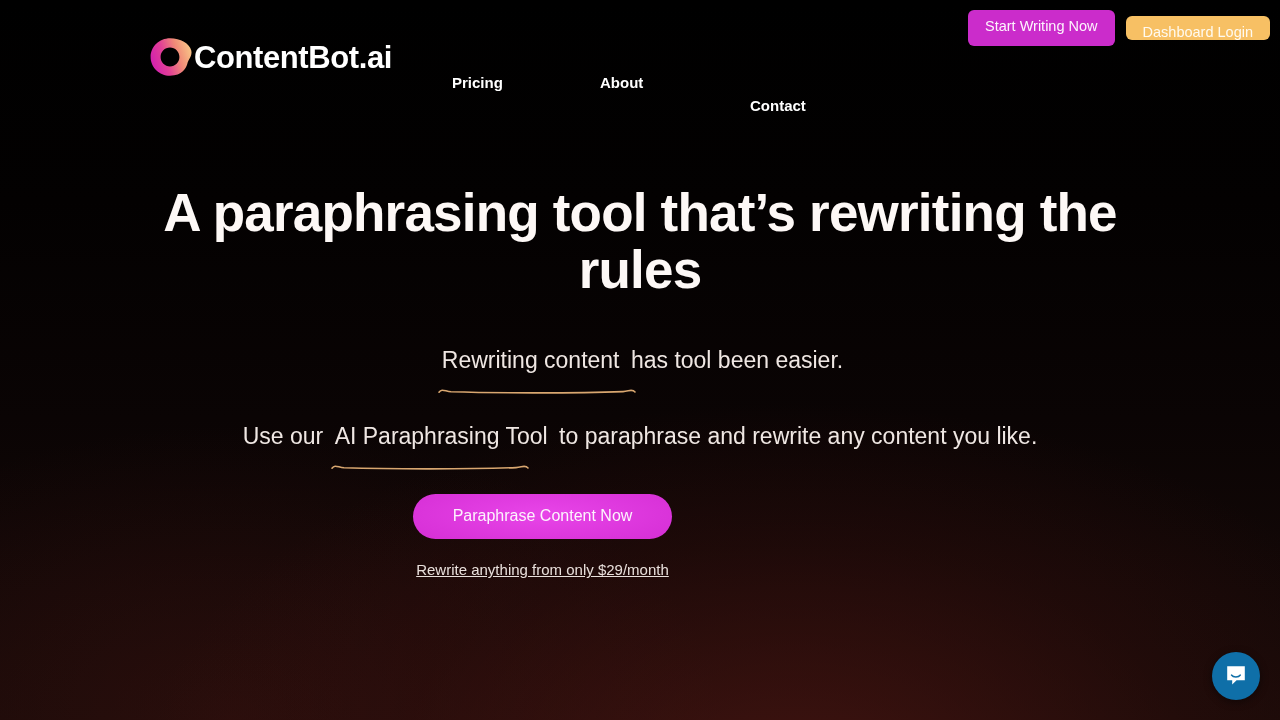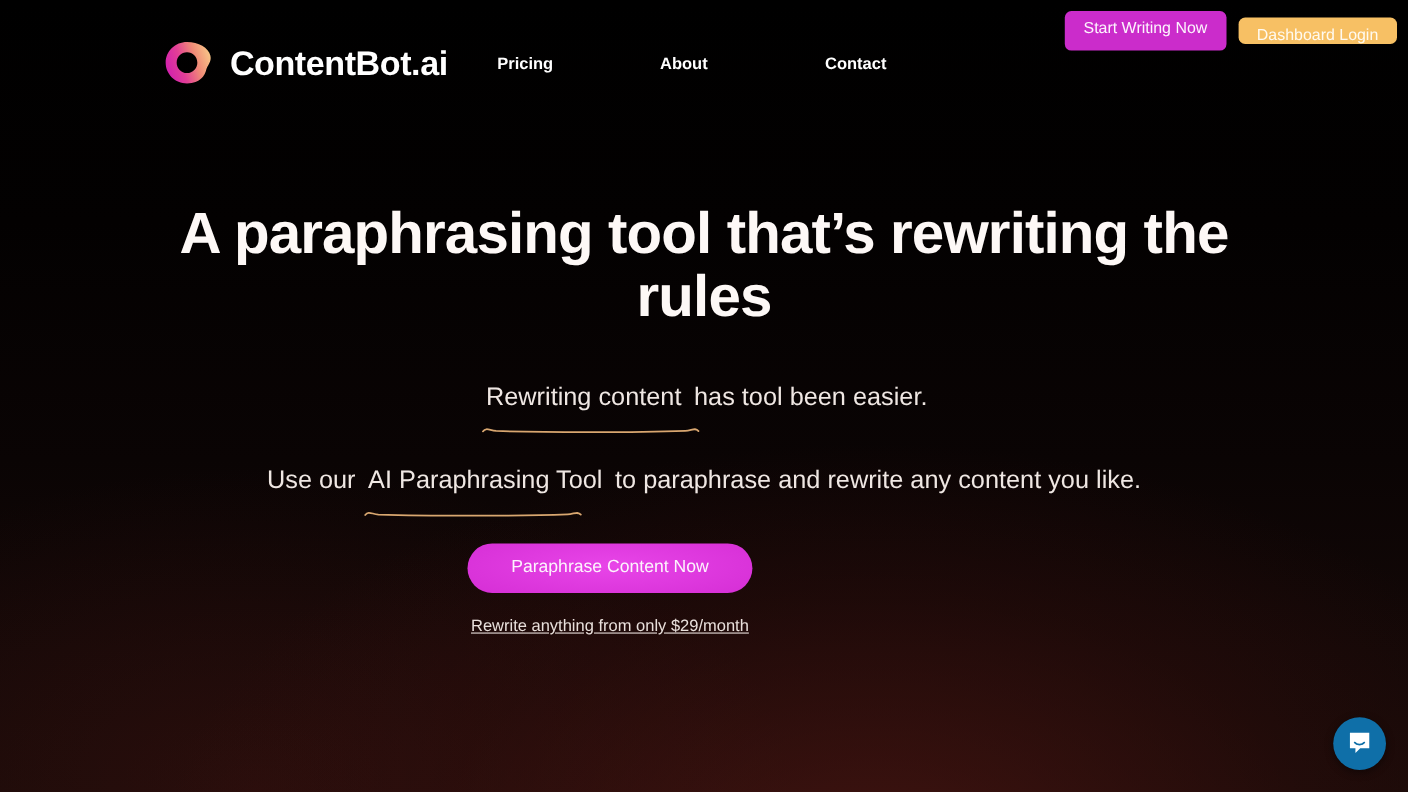--- a/index.html
+++ b/index.html
@@ -37,21 +37,21 @@
     height: 112px;
     z-index: 5;
   }
 
   .brand {
     position: absolute;
     left: 148px;
     top: 36px;
     display: flex;
     align-items: center;
-    gap: 15px;
+    gap: 0;
     text-decoration: none;
   }
 
   .brand-mark {
     width: 46px;
     height: 42px;
     display: block;
   }
 
   .brand-name {
@@ -76,21 +76,21 @@
     color: #ffffff;
     font-size: 15px;
     font-weight: bold;
     text-decoration: none;
     white-space: nowrap;
     padding: 0;
   }
 
   .nav-item-pricing { width: 140px; }
   .nav-item-about   { width: 142px; }
-  .nav-item-contact { width: 100px; }
+  .nav-item-contact { width: 100px; margin-top: 47px; }
 
   .header-actions {
     position: absolute;
     right: 10px;
     top: 10px;
     display: flex;
     align-items: center;
     gap: 11px;
   }
 
@@ -170,21 +170,21 @@
     bottom: 0;
     height: 9px;
     display: block;
     overflow: visible;
   }
 
   
   .cta-wrap {
     position: absolute;
     top: 494px;
-    left: 12px;
+    left: 0;
     width: 1085px;
     text-align: center;
     z-index: 4;
   }
 
   .cta-btn {
     display: inline-block;
     background: radial-gradient(ellipse 120% 160% at 50% 45%, #e845e8 0%, #d62fd6 52%, #c227c2 100%);
     color: #fdf3fd;
     font-size: 16px;

